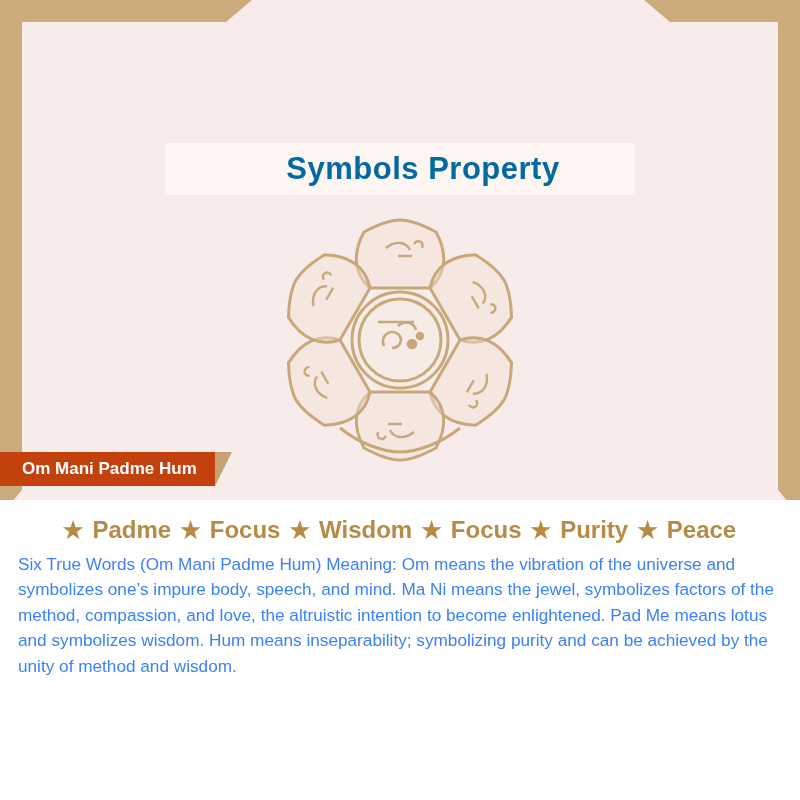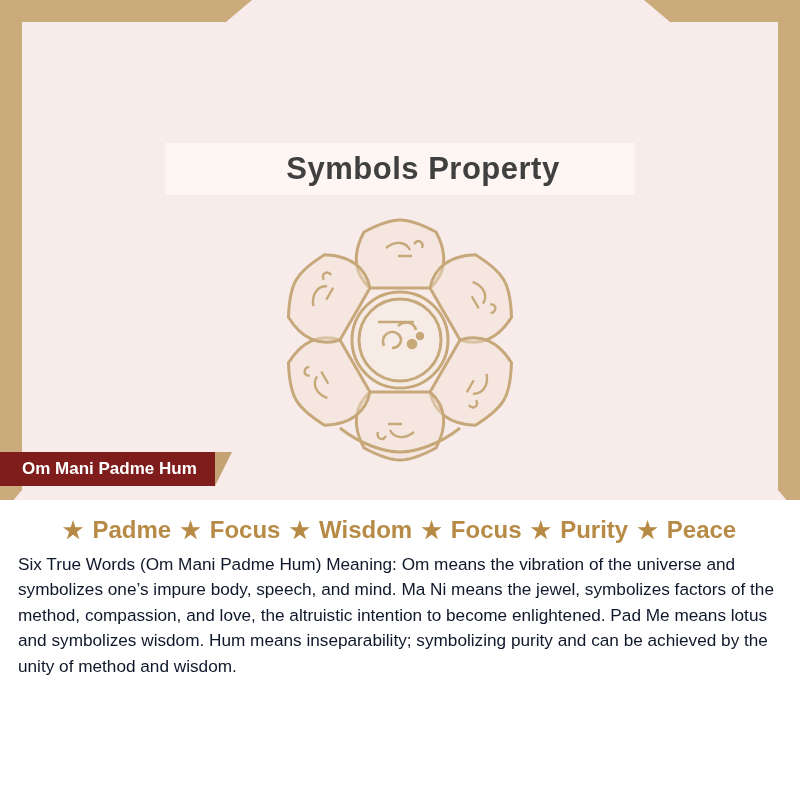--- a/index.html
+++ b/index.html
@@ -96,38 +96,38 @@
     top: 143px; left: 165px;
     width: 470px; height: 52px;
     background: #fdf6f3;
     display: flex;
     align-items: center;
     justify-content: center;
   }
   .title-band .title-text {
     font-size: 31px;
     font-weight: bold;
-    color: #404040;
+    color: #0369a1;
     letter-spacing: 0.5px;
     margin-left: 46px;
   }
 
   
   .mandala-wrap {
     position: absolute;
     top: 208px; left: 0; right: 0;
     display: flex; justify-content: center;
   }
 
   
   .tab-label {
     position: absolute;
     top: 452px; left: 0;
     height: 34px;
-    background: #7f1d1d;
+    background: #c2410c;
     color: #ffffff;
     font-size: 17px;
     font-weight: bold;
     display: flex;
     align-items: center;
     padding: 0 18px 0 22px;
   }
   .tab-label:after {
     content: "";
     position: absolute;
@@ -157,21 +157,21 @@
   }
   .kw-star {
     color: #b78a46;
     font-size: 23px;
     padding: 0 3px;
   }
   .kw-word { padding: 0 4px; }
   .body-text {
     font-size: 17.2px;
     line-height: 1.48;
-    color: #0f172a;
+    color: #3b82f6;
     text-align: left;
   }
   .body-text p { margin-bottom: 0; }
 </style>
 </head>
 <body>
 
 <div id="page">
 
   <div class="corner corner-tl"></div>

